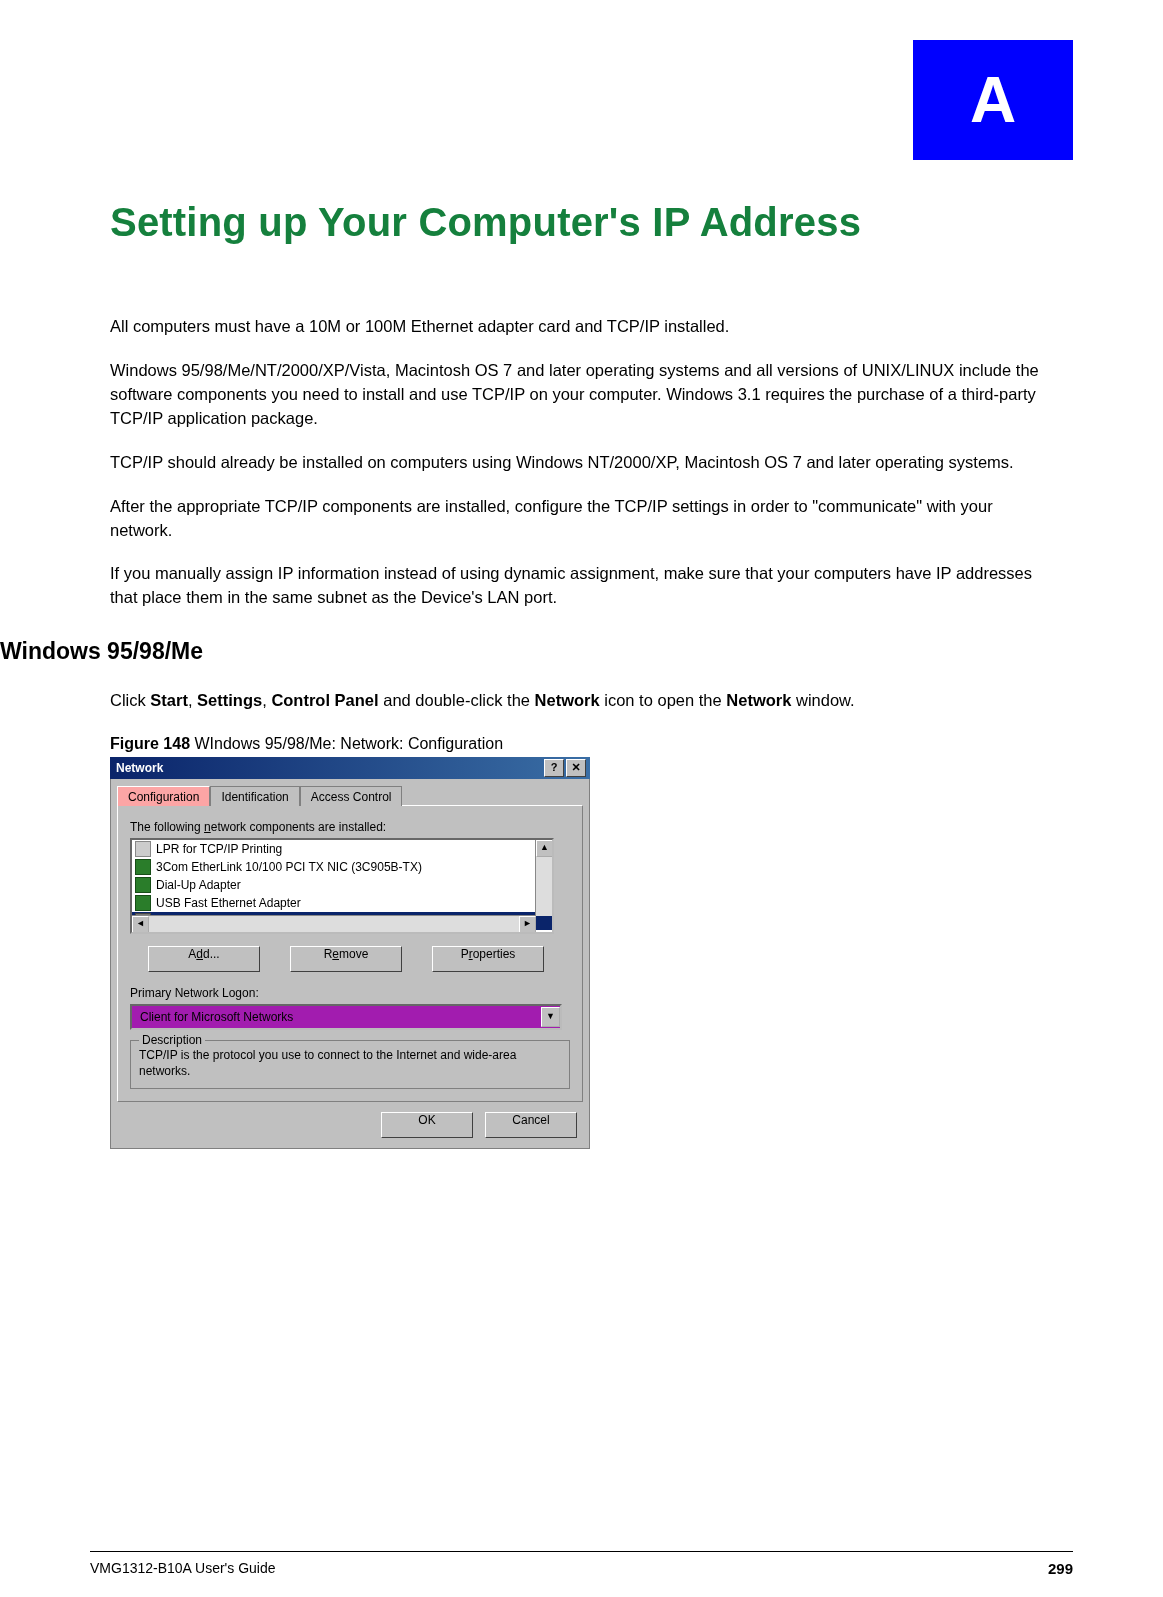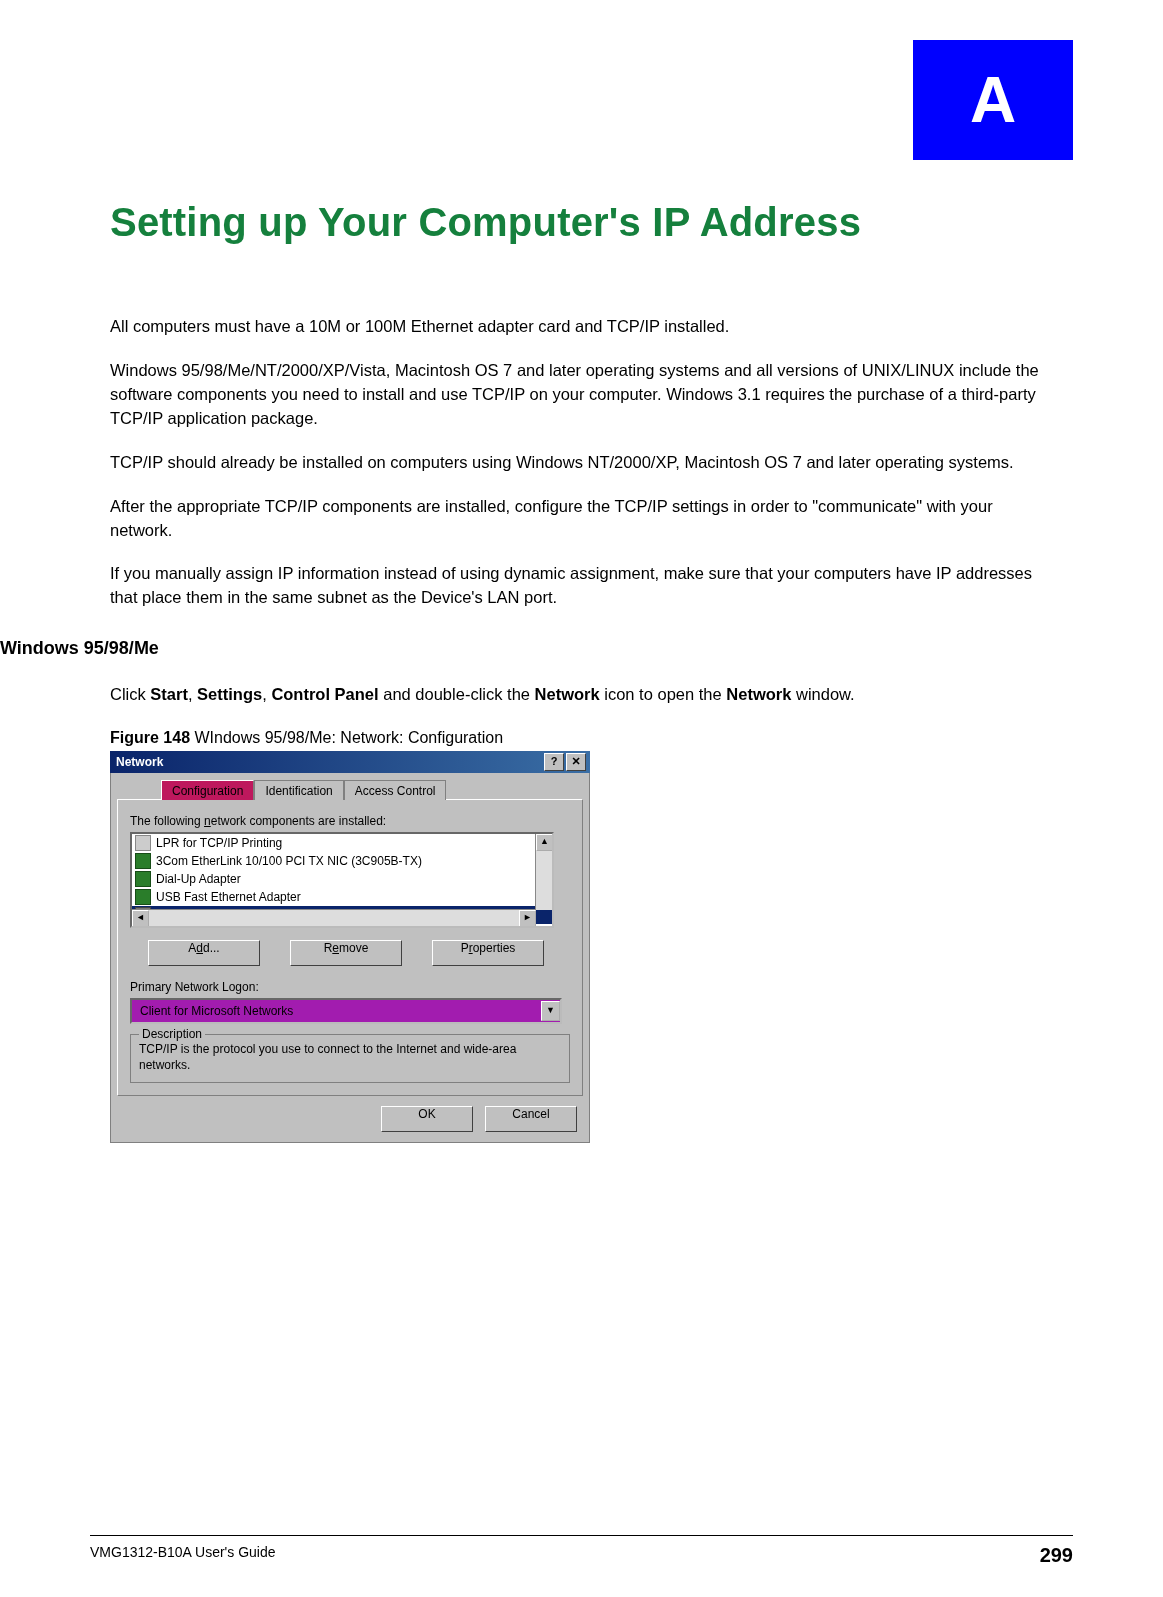--- a/index.html
+++ b/index.html
@@ -46,21 +46,21 @@
     font-size: 16.5px;
     line-height: 1.45;
   }
   .body-text p { margin: 0 0 20px 0; }
   .section-h {
     margin-top: 28px;
     margin-left: -110px;
     padding-left: 0;
     font-family: Arial, Helvetica, sans-serif;
     font-weight: bold;
-    font-size: 18px;
+    font-size: 23px;
   }
   .click-line { font-size: 16.5px; margin-top: 24px; line-height: 1.45; }
   .click-line b { font-weight: bold; }
   .figure-caption {
     margin-top: 22px;
     font-size: 16px;
   }
   .figure-caption b { font-weight: bold; }
 
   
@@ -105,24 +105,23 @@
     border: 1px solid #808080;
     border-bottom: none;
     background: #c0c0c0;
     padding: 3px 10px 2px 10px;
     margin-right: 0;
     position: relative;
     top: 1px;
     font-size: 12px;
   }
   .tab.active {
-    background: #be185d;
+    background: #fca5a5;
     border-top-color: #fff; border-left-color: #fff;
     z-index: 2;
-    margin-left: 44px;
   }
   .tab-panel {
     border: 1px solid #fff;
     border-right-color: #808080; border-bottom-color: #808080;
     border-top: 1px solid #fff;
     padding: 14px 12px 12px 12px;
     margin-top: -1px;
     background: #c0c0c0;
   }
   .lbl { font-size: 12px; margin-bottom: 4px; }
@@ -192,29 +191,29 @@
   .desc-box {
     background: #c0c0c0; font-size: 12px; line-height: 1.35;
   }
   .dlg-footer {
     display: flex; justify-content: flex-end; gap: 12px;
     padding: 10px 6px 0 0;
   }
 
   .page-footer {
     position: absolute;
-    left: 0; right: 0; bottom: 30px;
+    left: 0; right: 0; bottom: 20px;
     border-top: 1px solid #000;
     margin: 0 90px;
     padding-top: 8px;
     display: flex; justify-content: space-between;
     font-size: 14px;
     font-family: Verdana, sans-serif;
   }
-  .page-footer .pnum { font-weight: bold; font-size: 20px; font-family: Arial, sans-serif; }
+  .page-footer .pnum { font-weight: bold; font-size: 15px; font-family: Arial, sans-serif; }
   u.hot { text-decoration: underline; }
 </style>
 </head>
 <body>
 
 <div class="page">
   <div class="appendix-tab">
     <span>A</span>
   </div>
 

